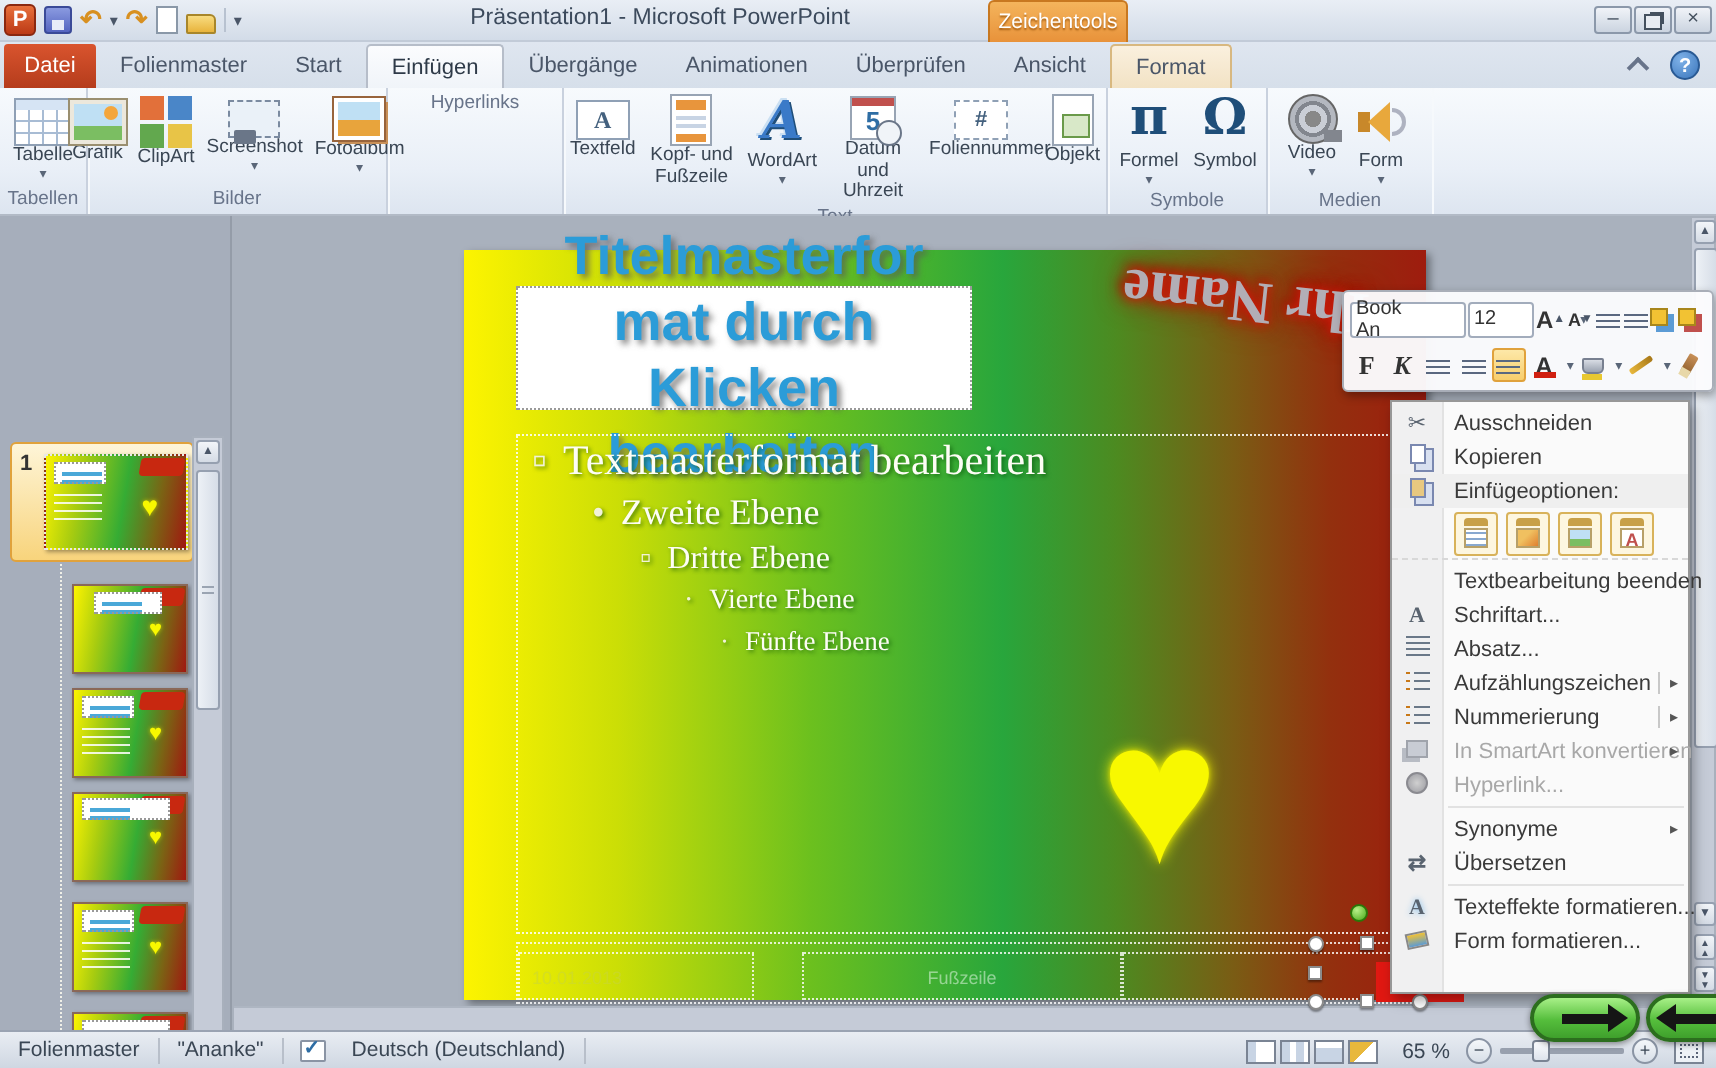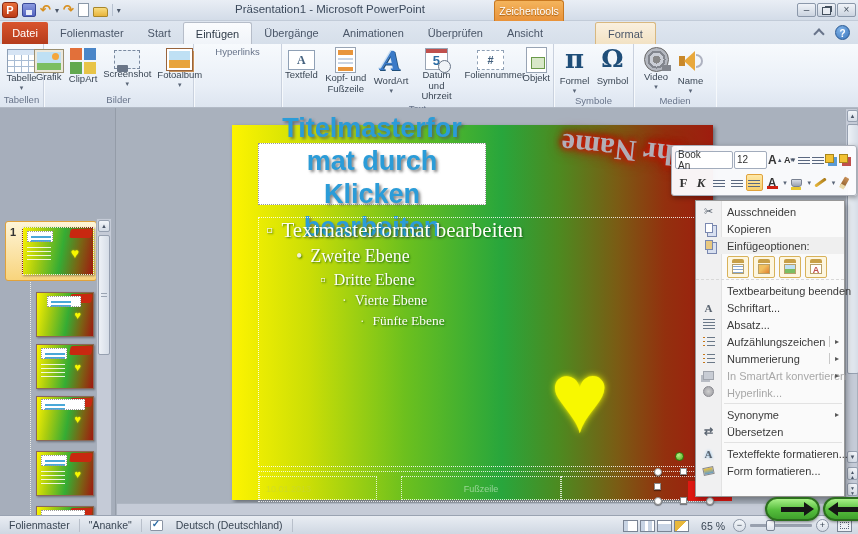--- a/index.html
+++ b/index.html
@@ -26,21 +26,21 @@
   .winbtn { position:absolute; top:3px; height:14px; width:19px; background:linear-gradient(#F0F3F8,#CBD4E0);
     border:1px solid #8B98AA; border-radius:2px; text-align:center; line-height:12px; font-size:10px; color:#44505E; }
   #btn-min { left:797px; } #btn-restore { left:817px; } #btn-close { left:837px; width:19px;}
   #btn-restore::after { content:""; display:inline-block; width:7px; height:6px; border:1px solid #44505E; background:#E8ECF2; box-shadow:2px -2px 0 -1px #44505E; margin-top:3px;}
 
   
   #tabrow { position:absolute; left:0; top:21px; width:858px; height:23px; background:linear-gradient(#DFE6F0,#D6DFEA); display:flex; align-items:flex-end; }
   #tab-file { width:46px; height:22px; background:linear-gradient(#D9542E,#B53C1C); color:#fff; text-align:center; line-height:22px; border-radius:2px 2px 0 0; margin-left:2px; }
   .tab { padding:0 12px; height:22px; line-height:22px; color:#4A5668; }
   .tab.active { background:linear-gradient(#FBFCFE,#F0F4F9); border:1px solid #B6BDC9; border-bottom:none; border-radius:2.5px 2.5px 0 0; color:#2E3A48;}
-  .tab.contextual { background:linear-gradient(#FAF0DE,#F2E2C4); border:1px solid #D8B880; border-bottom:none; border-radius:2.5px 2.5px 0 0;margin-left:40px;}
+  .tab.contextual { background:linear-gradient(#FAF0DE,#F2E2C4); border:1px solid #D8B880; border-bottom:none; border-radius:2.5px 2.5px 0 0;}
   #ribbon-min { position:absolute; right:32px; top:27px; width:14px; height:12px; }
   #ribbon-min::after{ content:""; display:block; margin:3px auto; width:6px; height:6px; border-left:2px solid #68748A; border-top:2px solid #68748A; transform:rotate(45deg);}
   #ribbon-help { position:absolute; right:8px; top:25px; width:15px; height:15px; border-radius:50%;
     background:radial-gradient(circle at 35% 30%,#7FB2E8,#3B76BC); color:#fff; font-weight:bold; font-size:10px; text-align:center; line-height:15px; border:1px solid #2A5A94;}
 
   
   #ribbon { position:absolute; left:0; top:44px; width:858px; height:64px;
     background:linear-gradient(#F7FAFD,#E9EFF7 65%,#DDE5F0); border-bottom:1px solid #B2BAC6; display:flex; }
   .rgroup { display:flex; flex-direction:column; border-right:1px solid #C9D1DE; box-shadow:1px 0 0 #F6F9FC; padding-top:1px;}
   .rbtns { display:flex; flex:1; justify-content:center; align-items:flex-start; }
@@ -380,21 +380,21 @@
     <div class="rbtns">
       <div class="rbtn">
         <div class="ric ic-video"></div>
         <div class="rlabel">Video</div>
         <div class="bcaret">▾</div>
       </div>
       <div class="rbtn">
         <div class="ric ic-audio">
             <span class="audio-wave"></span>
           </div>
-        <div class="rlabel">Name</div>
+        <div class="rlabel">Form</div>
         <div class="bcaret">▾</div>
       </div>
     </div>
     <div class="rgroup-label">Medien</div>
   </div>
 </div>
 
 <div id="panel">
   <div id="thumb-connector"></div>
 

